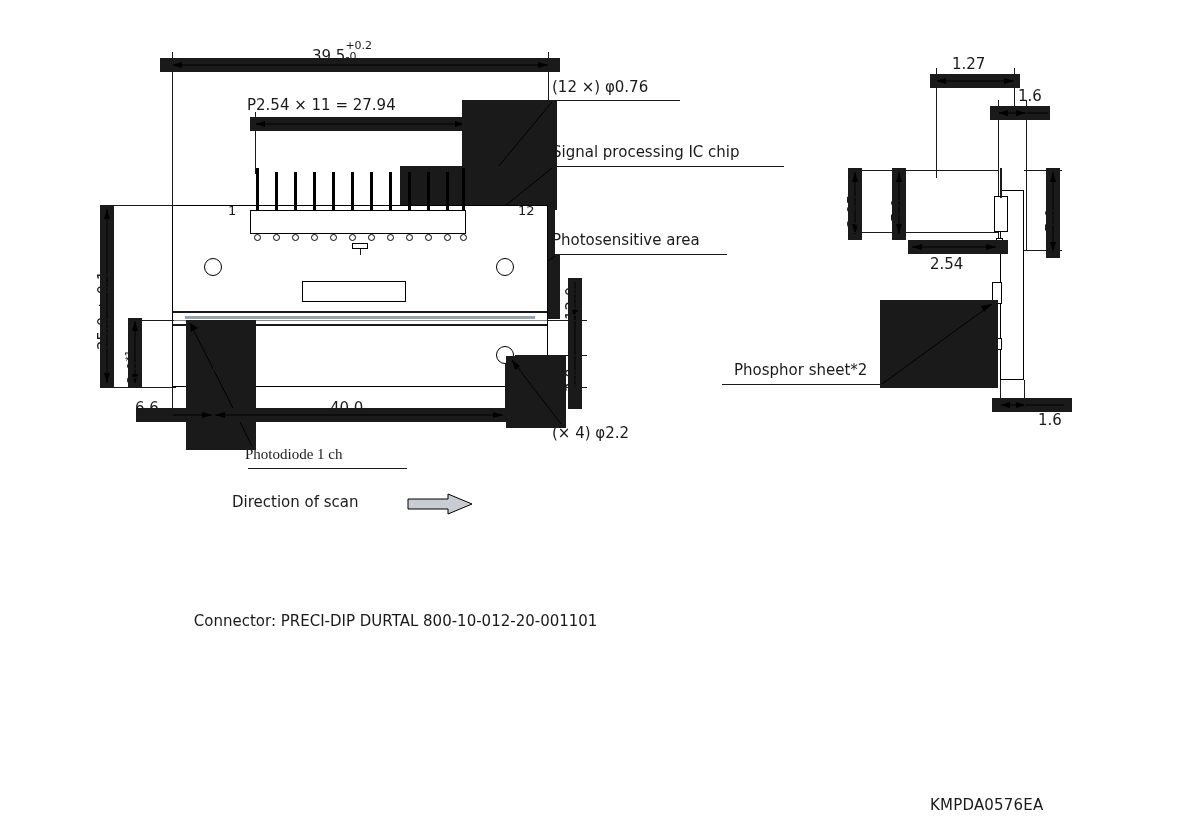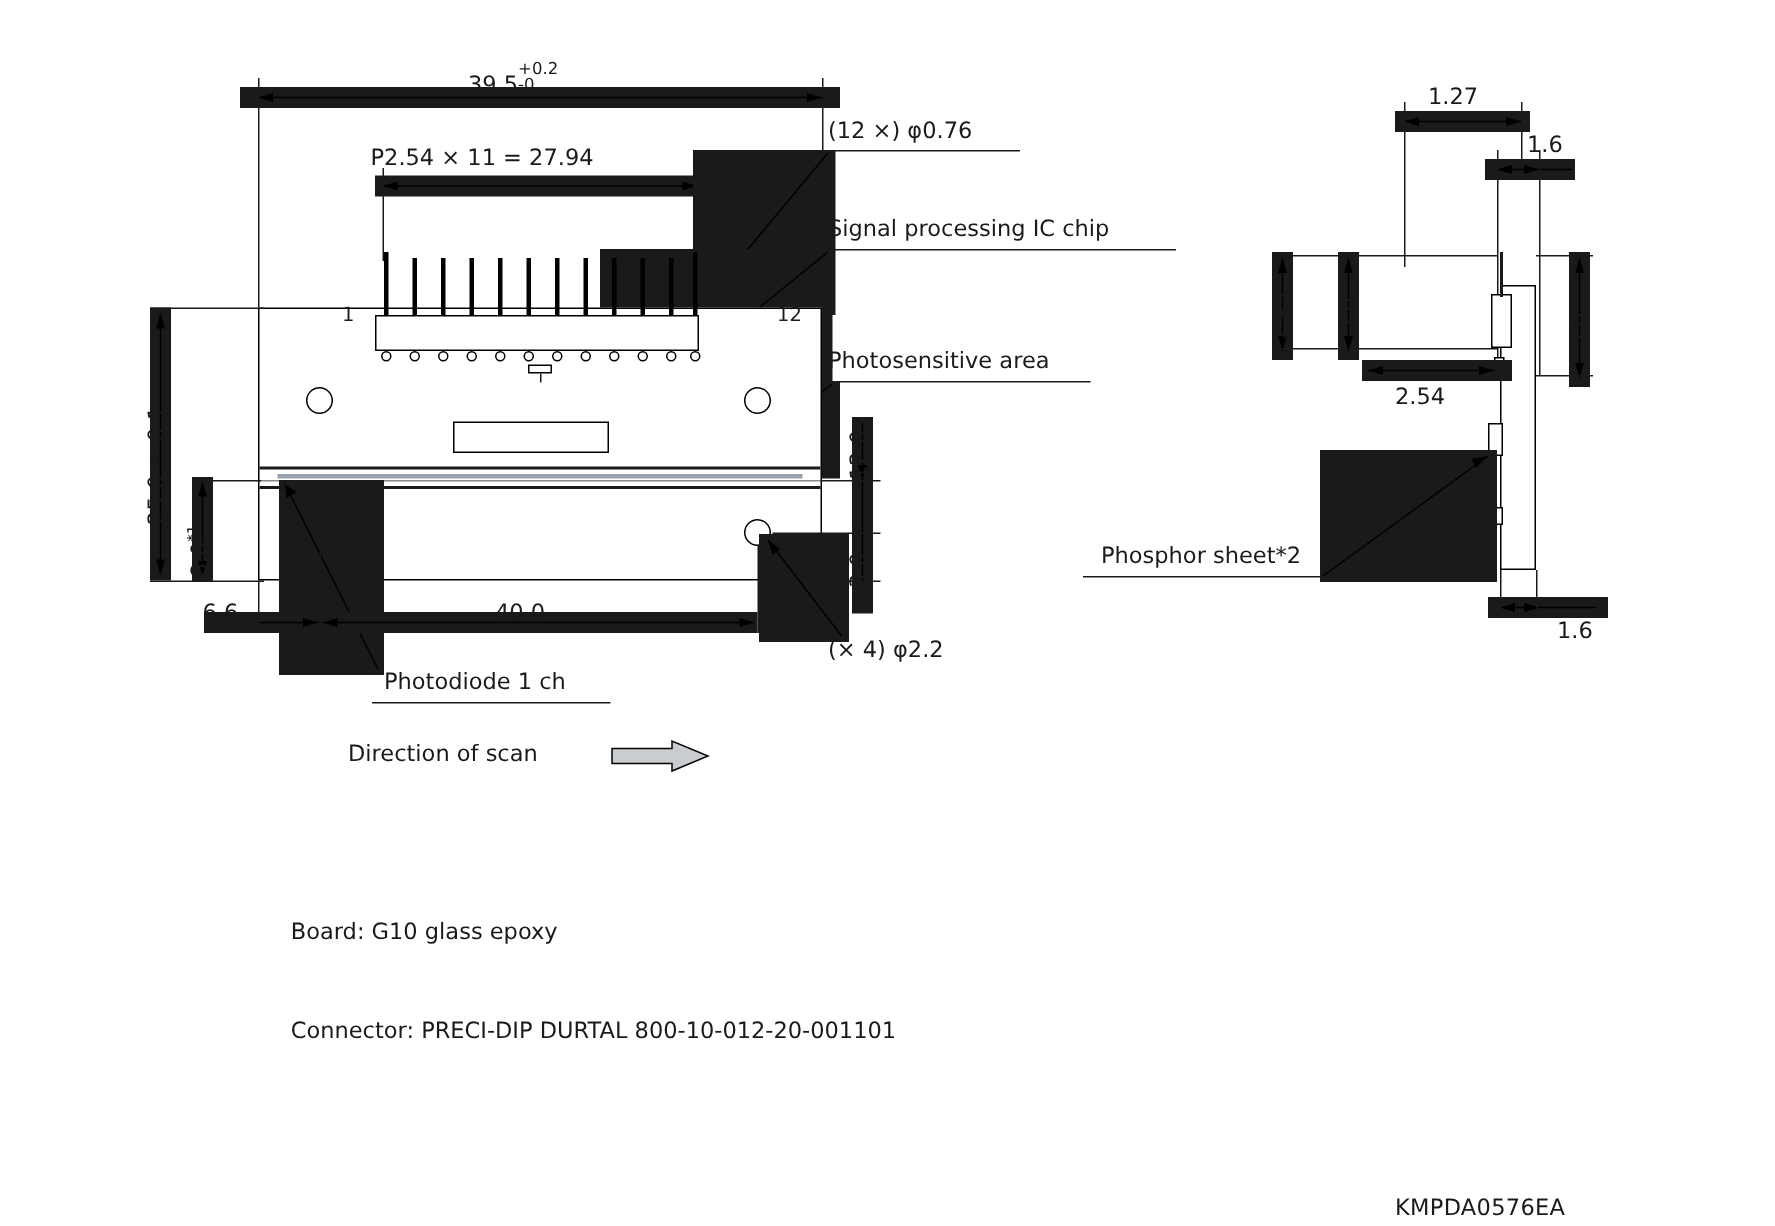--- a/index.html
+++ b/index.html
@@ -190,21 +190,21 @@
   <div class="circle" style="left:496px; top:258px; width:18px; height:18px;"></div>
   <div class="circle" style="left:204px; top:346px; width:18px; height:18px;"></div>
   <div class="circle" style="left:496px; top:346px; width:18px; height:18px;"></div>
 
   <div class="txt" style="left:552px; top:425px;">(× 4) φ2.2</div>
   <svg class="ln" style="left:506px; top:356px; width:60px; height:72px;">
     <line x1="55" y1="68" x2="6" y2="4" stroke="#000" stroke-width="1"></line>
     <path d="M6,4 L14,10 L9,14 Z" fill="#000"></path>
   </svg>
 
-  <div class="txt" style="left:256px; top:446px;">Photodiode 1 ch</div>
+  <div class="txt" style="left:245px; top:446px;font-family:Liberation Serif, serif;">Photodiode 1 ch</div>
   <div class="ln hln" style="left:248px; top:468px; width:159px;"></div>
   <svg class="ln" style="left:186px; top:320px; width:70px; height:130px;">
     <line x1="4" y1="3" x2="66" y2="126" stroke="#000" stroke-width="1"></line>
     <path d="M4,3 L12,8 L5,12 Z" fill="#000"></path>
   </svg>
 
   <svg class="ln" style="left:100px; top:205px; width:14px; height:182px;">
     <line x1="7" y1="4" x2="7" y2="178" stroke="#000" stroke-width="1"></line>
     <path d="M7,4 L4,14 L10,14 Z" fill="#000"></path>
     <path d="M7,178 L4,168 L10,168 Z" fill="#000"></path>
@@ -333,21 +333,20 @@
   <div class="txt" style="left:1038px; top:412px;">1.6</div>
 
   <div class="txt" style="left:722px; top:362px;margin-left:12px;">Phosphor sheet*2</div>
   <div class="ln hln" style="left:722px; top:384px; width:160px;"></div>
   <svg class="ln" style="left:880px; top:300px; width:118px; height:88px;">
     <line x1="2" y1="84" x2="112" y2="4" stroke="#000" stroke-width="1"></line>
     <path d="M112,4 L101,6 L104,12 Z" fill="#000"></path>
   </svg>
 
   <div class="notes" style="left:170px; top:566px;">
-    <div>     Board: G10 glass epoxy</div>
     <div>     Connector: PRECI-DIP DURTAL 800-10-012-20-001101</div>
     
     
     
     
   </div>
 
   <div class="code" style="left:930px; top:796px;">KMPDA0576EA</div>
 
 </div>

